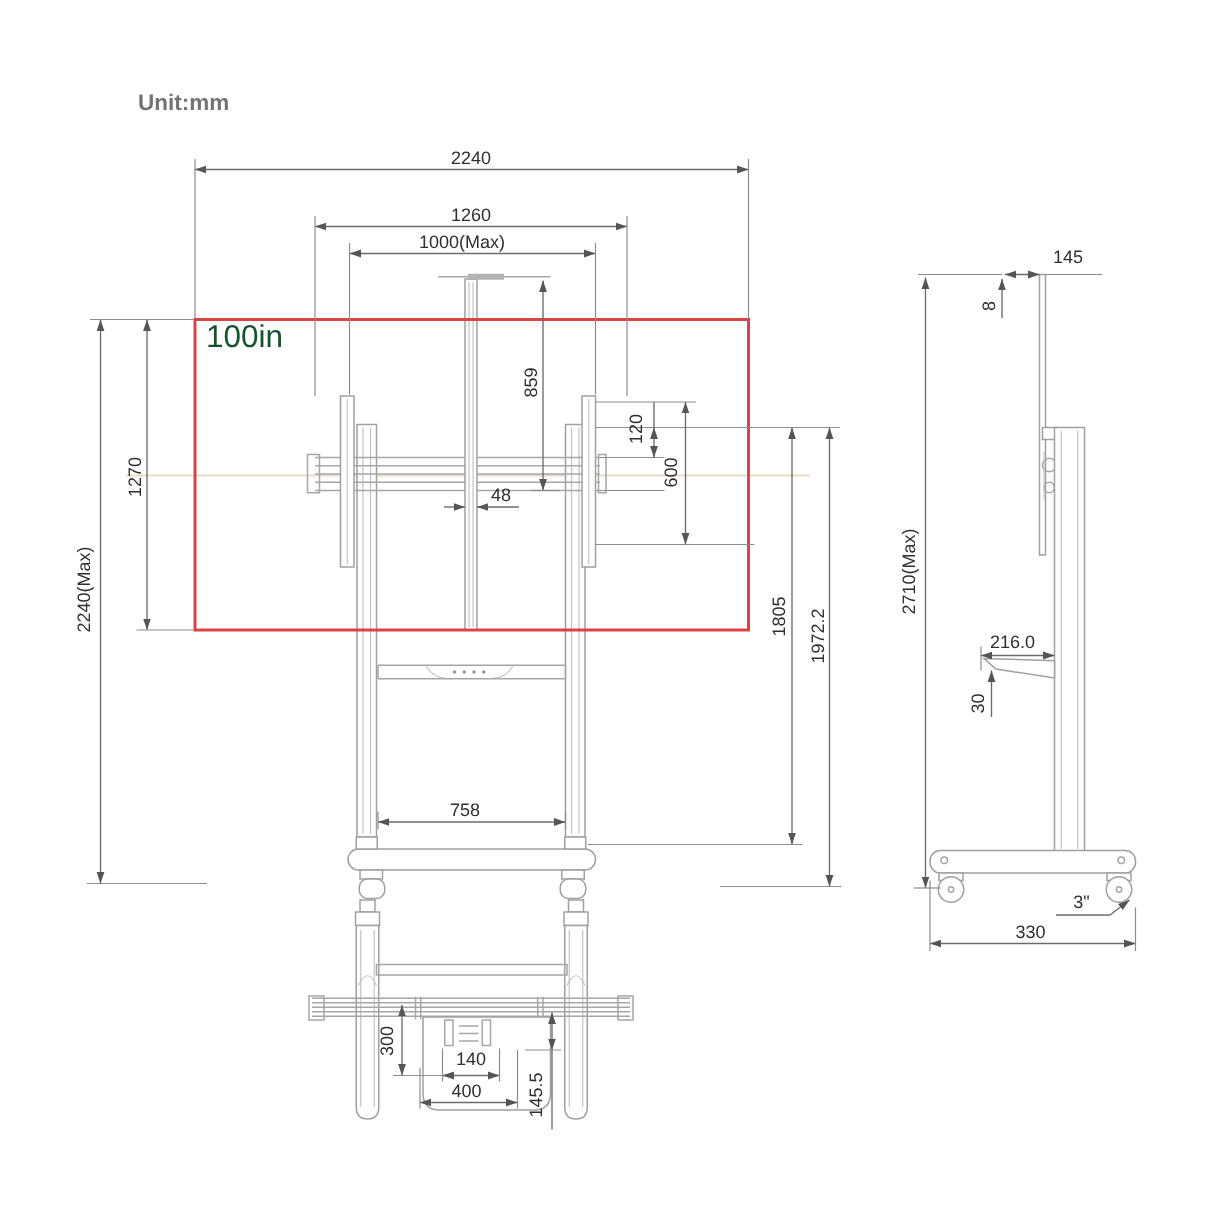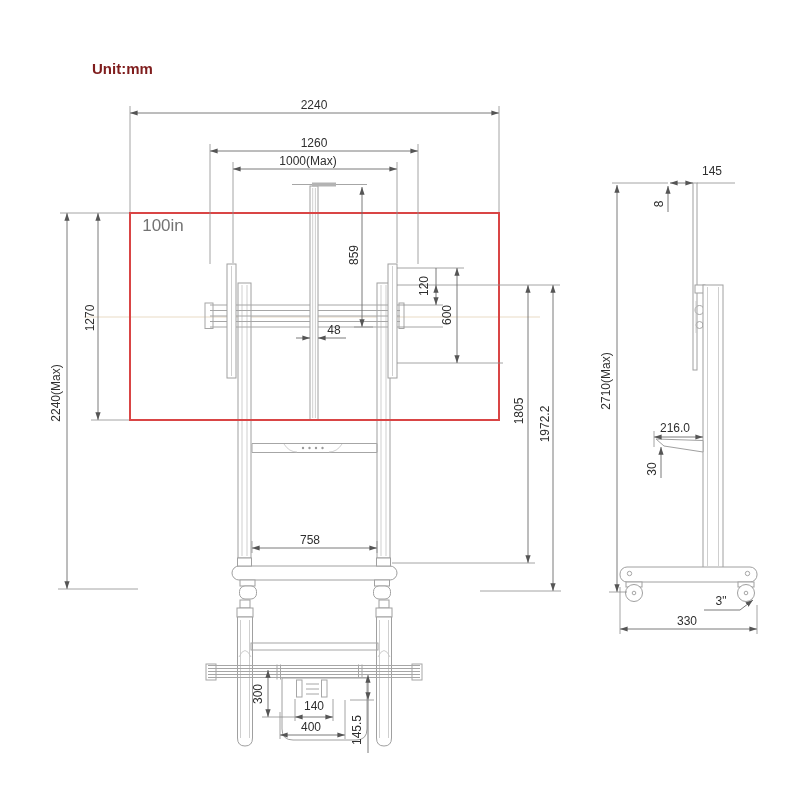--- a/index.html
+++ b/index.html
@@ -16,23 +16,23 @@
   .red  { stroke:#d94545; fill:none; stroke-width:2; }
   .tan  { stroke:#eadcc6; fill:none; stroke-width:1.2; }
   .m2 { marker-start:url(#ah); marker-end:url(#ah); }
   .me { marker-end:url(#ah); }
   .ms { marker-start:url(#ah); }
   .lbl {
     position:absolute; transform:translate(-50%,-50%);
     font-size:12px; color:#2f2f2f; white-space:nowrap; line-height:1;
   }
   .lbl.v { transform:translate(-50%,-50%) rotate(-90deg); }
-  .lbl.big { font-size:17px; color:#737373; }
+  .lbl.big { font-size:21px; color:#14532d; }
   .title-lbl {
-    position:absolute; font-size:15px; font-weight:bold; color:#7f1d1d;
+    position:absolute; font-size:15px; font-weight:bold; color:#737373;
     white-space:nowrap; line-height:1;
   }
 </style>
 </head>
 <body>
 
 <div class="canvas">
 
   <svg width="810" height="810" viewBox="0 0 810 810">
     <defs>

